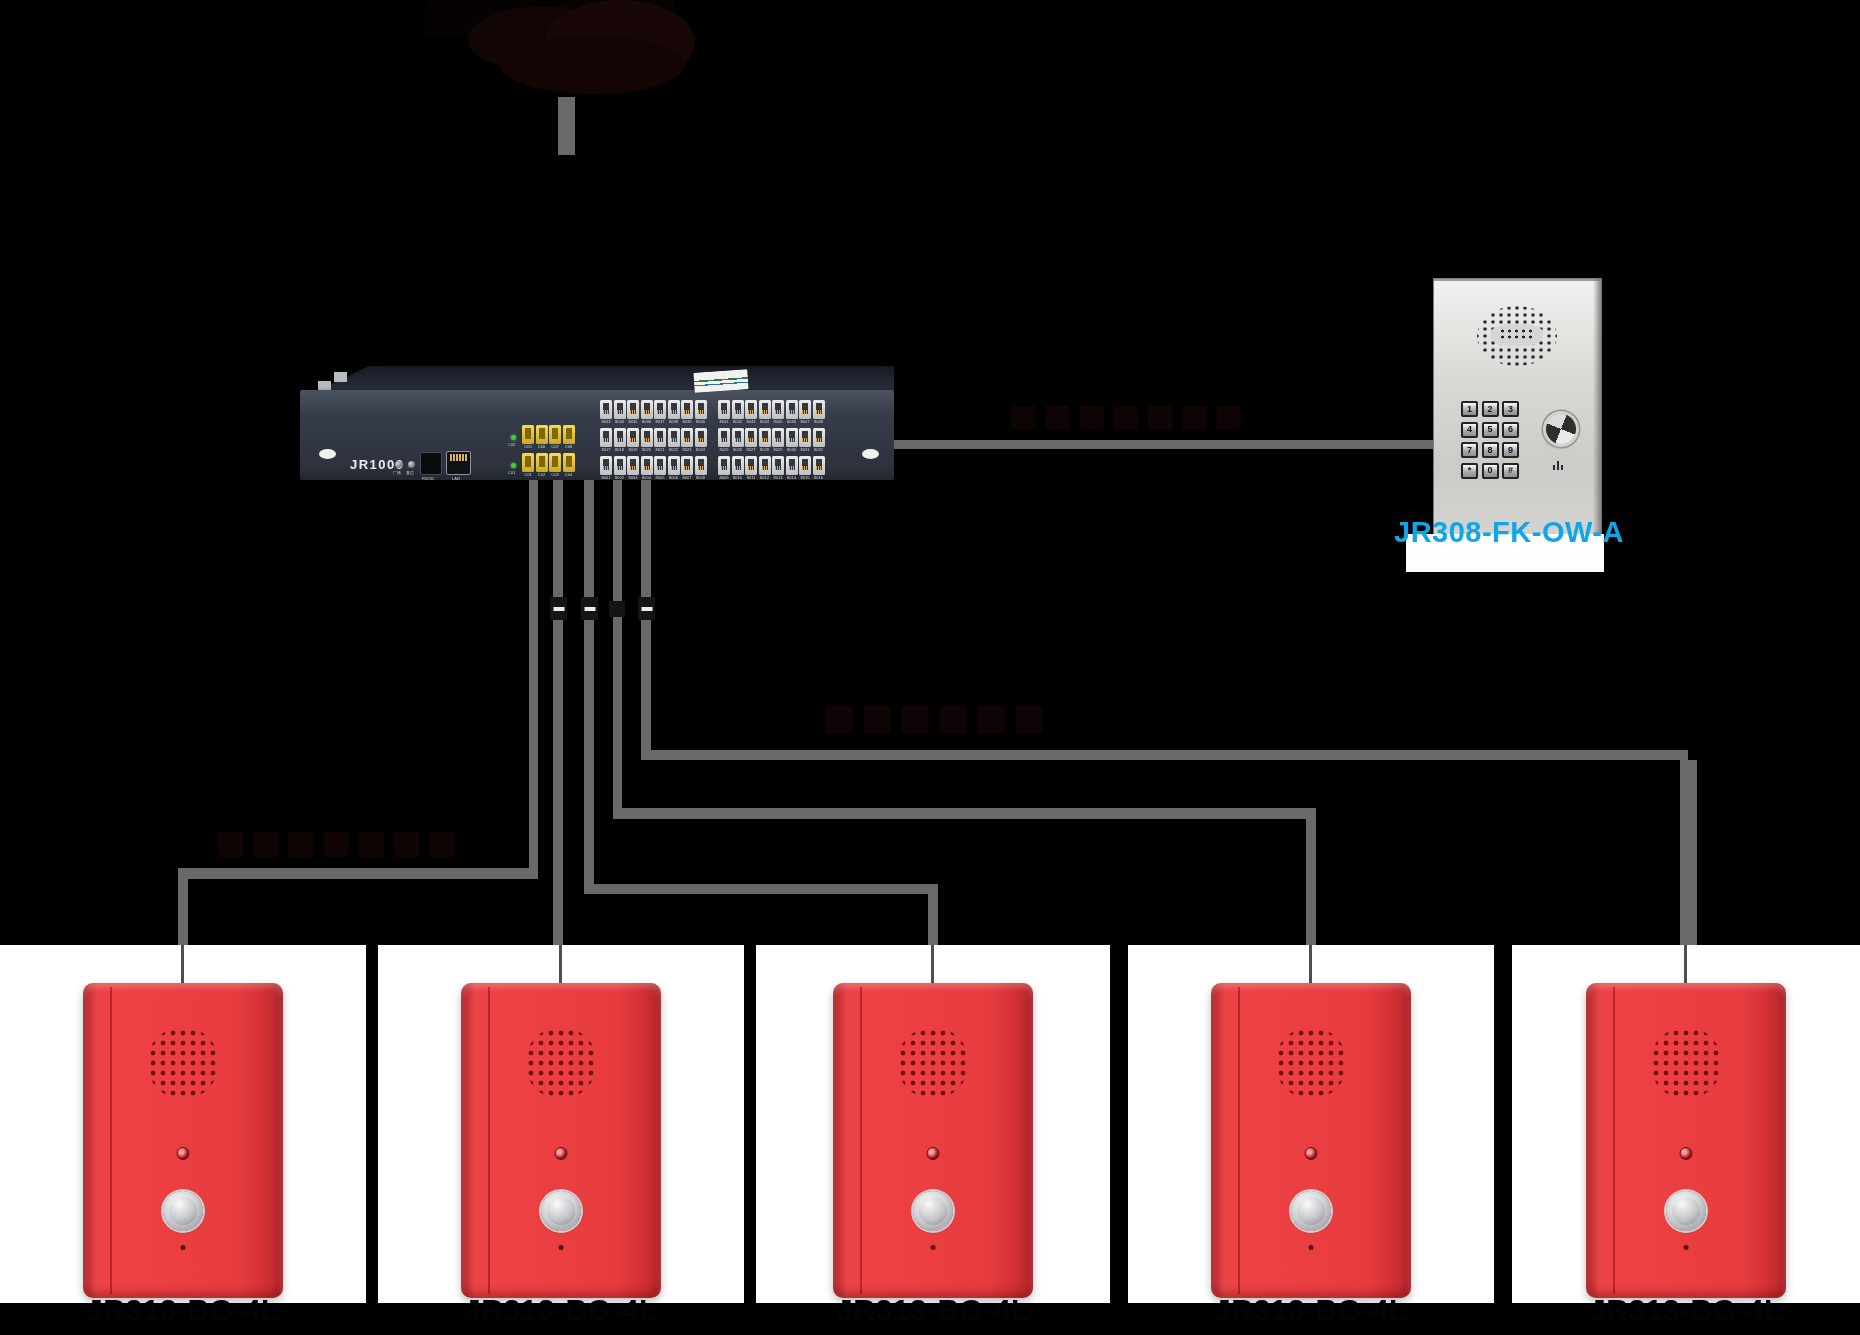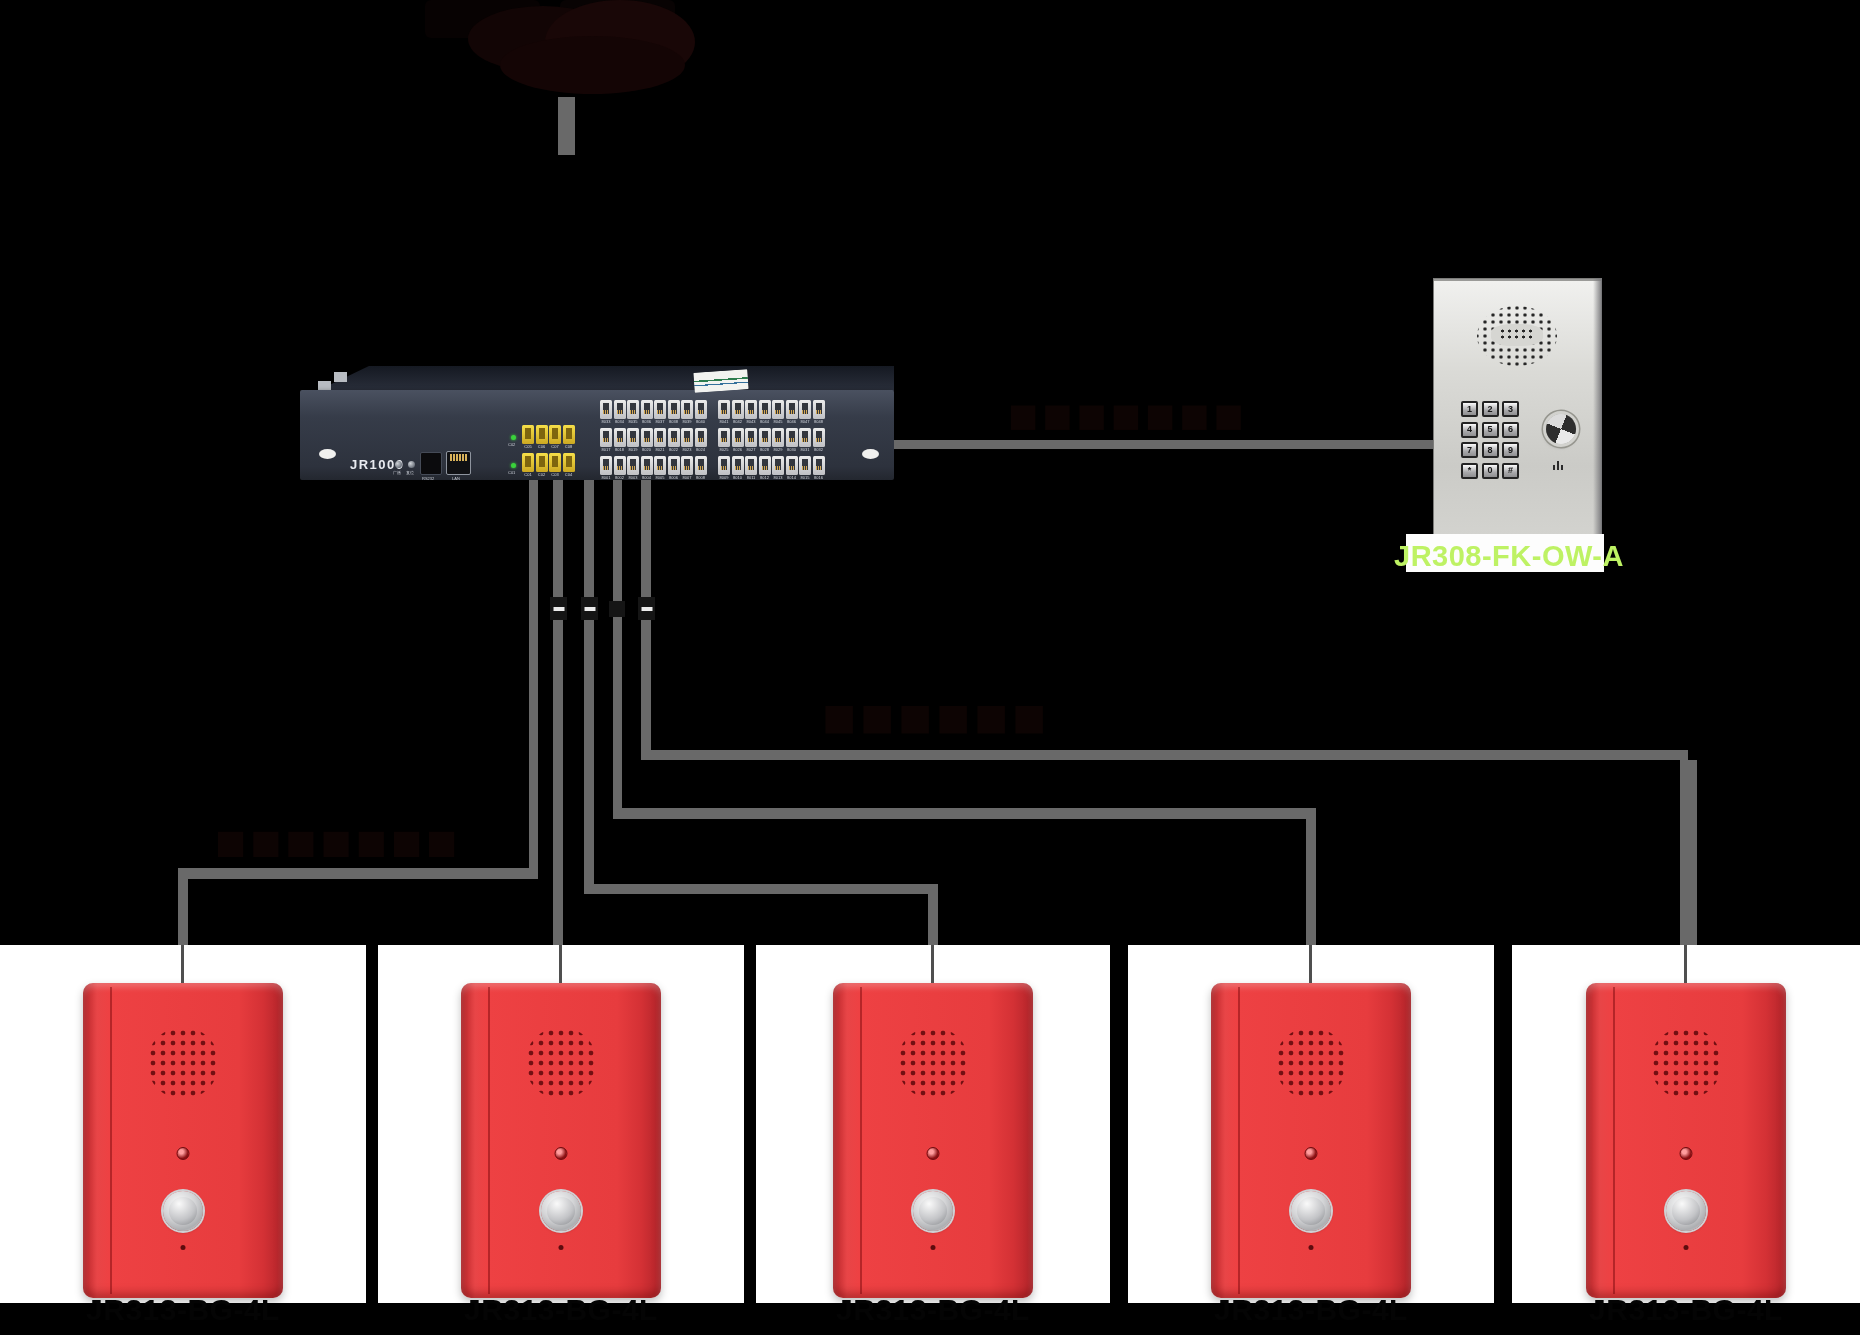--- a/index.html
+++ b/index.html
@@ -68,21 +68,21 @@
   .key{background:linear-gradient(#fbfbfb,#a9a9ab 60%,#8f8f91);border:2px solid #232323;
     border-radius:2px;box-sizing:border-box;display:flex;align-items:center;justify-content:center;
     color:#161616;font-size:9px;font-weight:bold;line-height:1;}
   .call-btn{position:absolute;left:1546px;top:414px;width:30px;height:30px;border-radius:50%;
     background:conic-gradient(#2e2e2e 0 25%,#e9e9e9 25% 50%,#2e2e2e 50% 75%,#dcdcdc 75%);
     transform:rotate(22deg);
     box-shadow:0 0 0 3px #d2d2ce,0 0 0 4.5px #96968f,0 2px 4px rgba(0,0,0,.5);}
   .vol-icon{position:absolute;left:1551px;top:458px;width:14px;height:12px;}
   .vol-icon b{position:absolute;bottom:0;width:2px;background:#2b2b2b;display:block;}
   .white-strip{position:absolute;left:1406px;top:534px;width:198px;height:38px;background:#fdfdfd;}
-  .panel-label{position:absolute;left:1394px;top:540px;color:#bef264;font-size:29px;
+  .panel-label{position:absolute;left:1394px;top:516px;color:#0ea5e9;font-size:29px;
     font-weight:bold;letter-spacing:.5px;white-space:nowrap;}
   
   .whitebox{position:absolute;top:945px;height:358px;background:#ffffff;}
   .phone{position:absolute;top:983px;width:200px;height:315px;border-radius:10px;
     background:linear-gradient(90deg,#b82529 0%,#e84547 7%,#ee4143 13%,#e73c3e 78%,
       #d43135 90%,#b2242a 100%);
     box-shadow:inset 0 4px 6px rgba(255,255,255,.25),inset 0 -5px 8px rgba(80,0,0,.35),
       0 4px 8px rgba(0,0,0,.25);}
   .ph-seam{position:absolute;left:27px;top:4px;bottom:4px;width:2px;background:rgba(110,5,8,.45);}
   .ph-speaker{position:absolute;left:50%;top:44px;transform:translateX(-50%);

